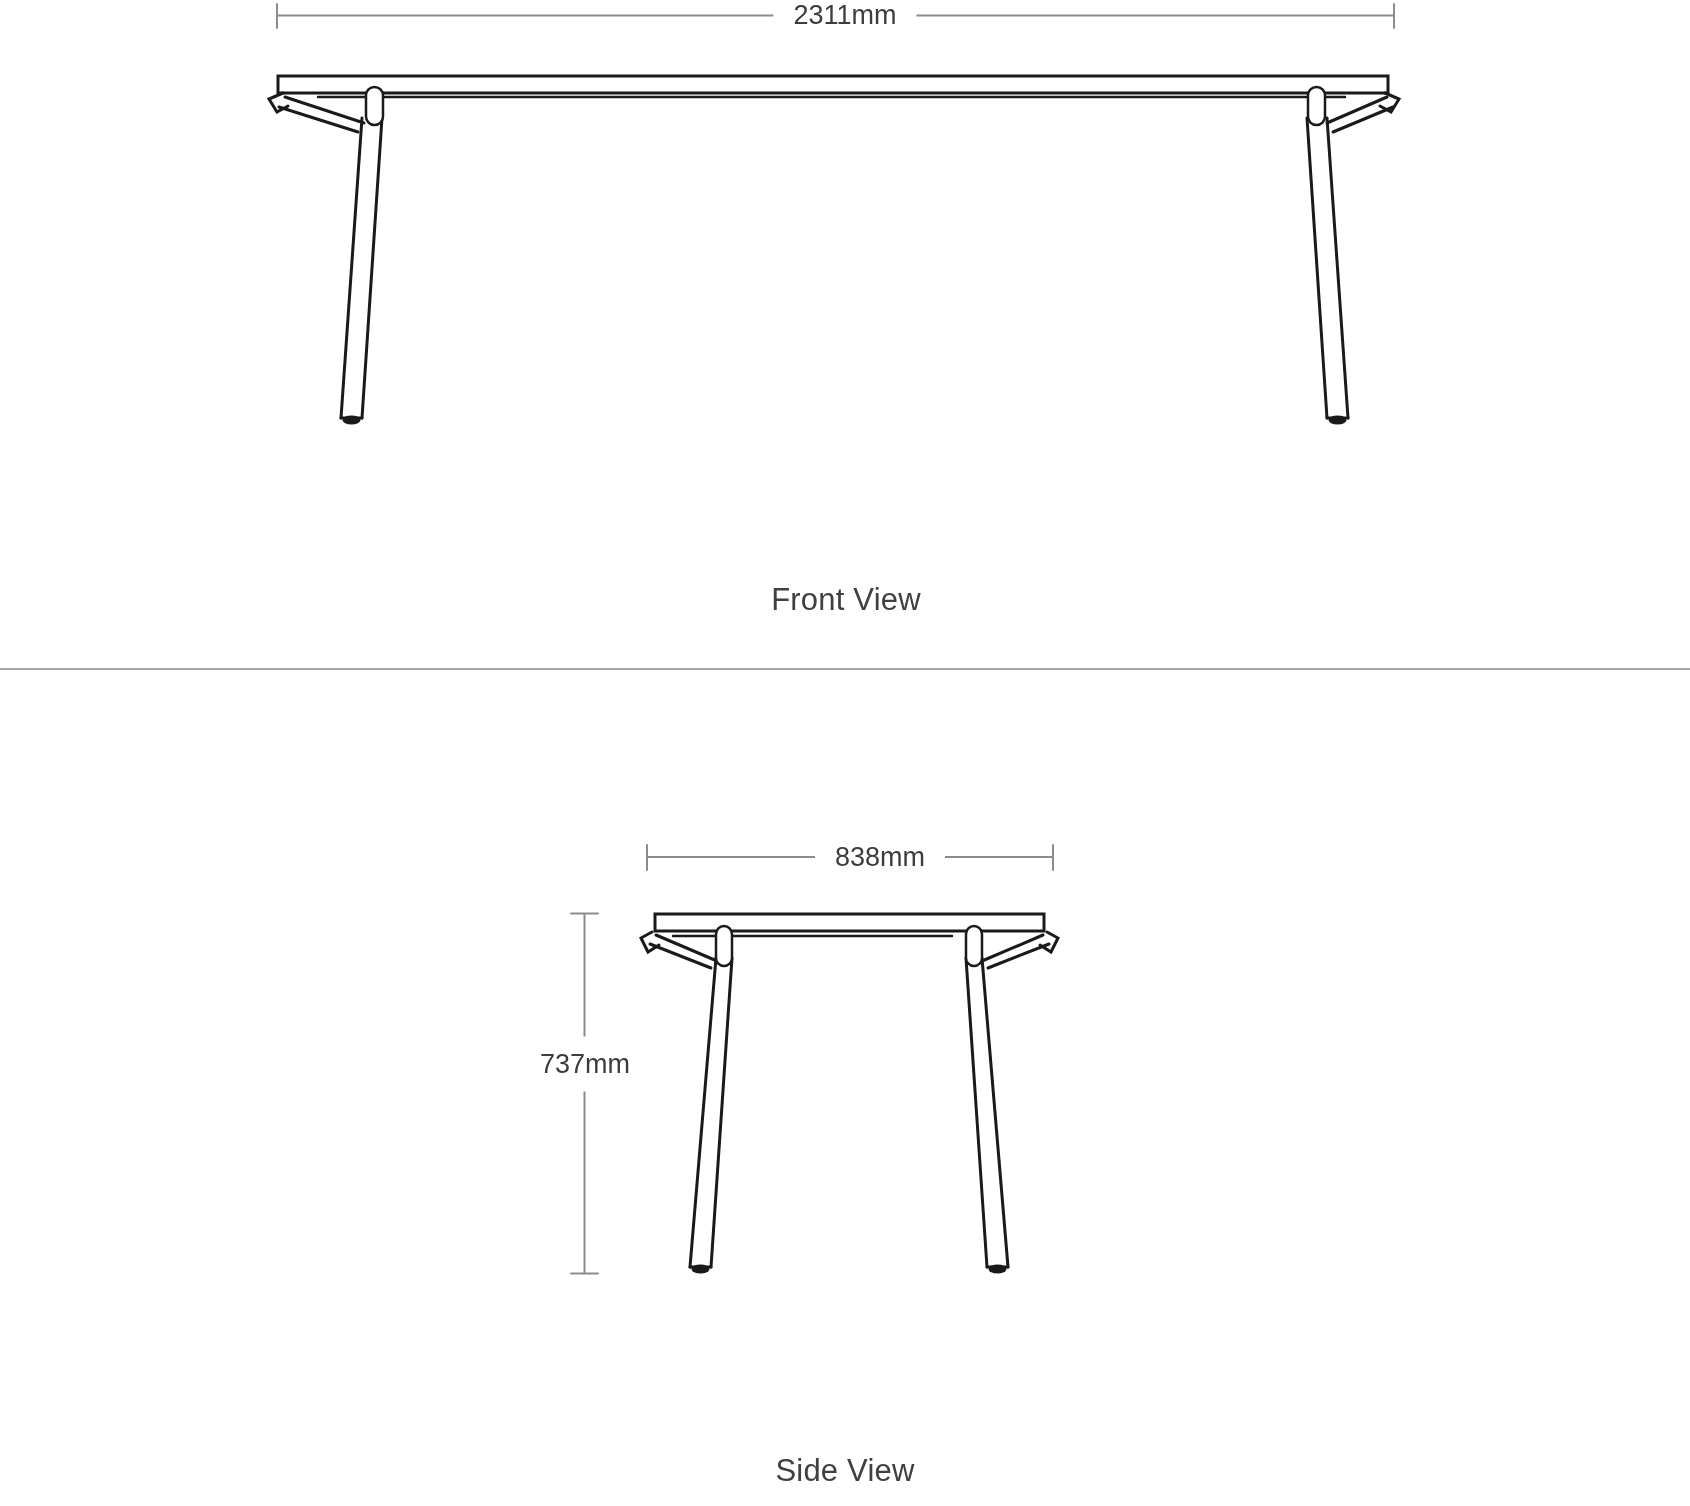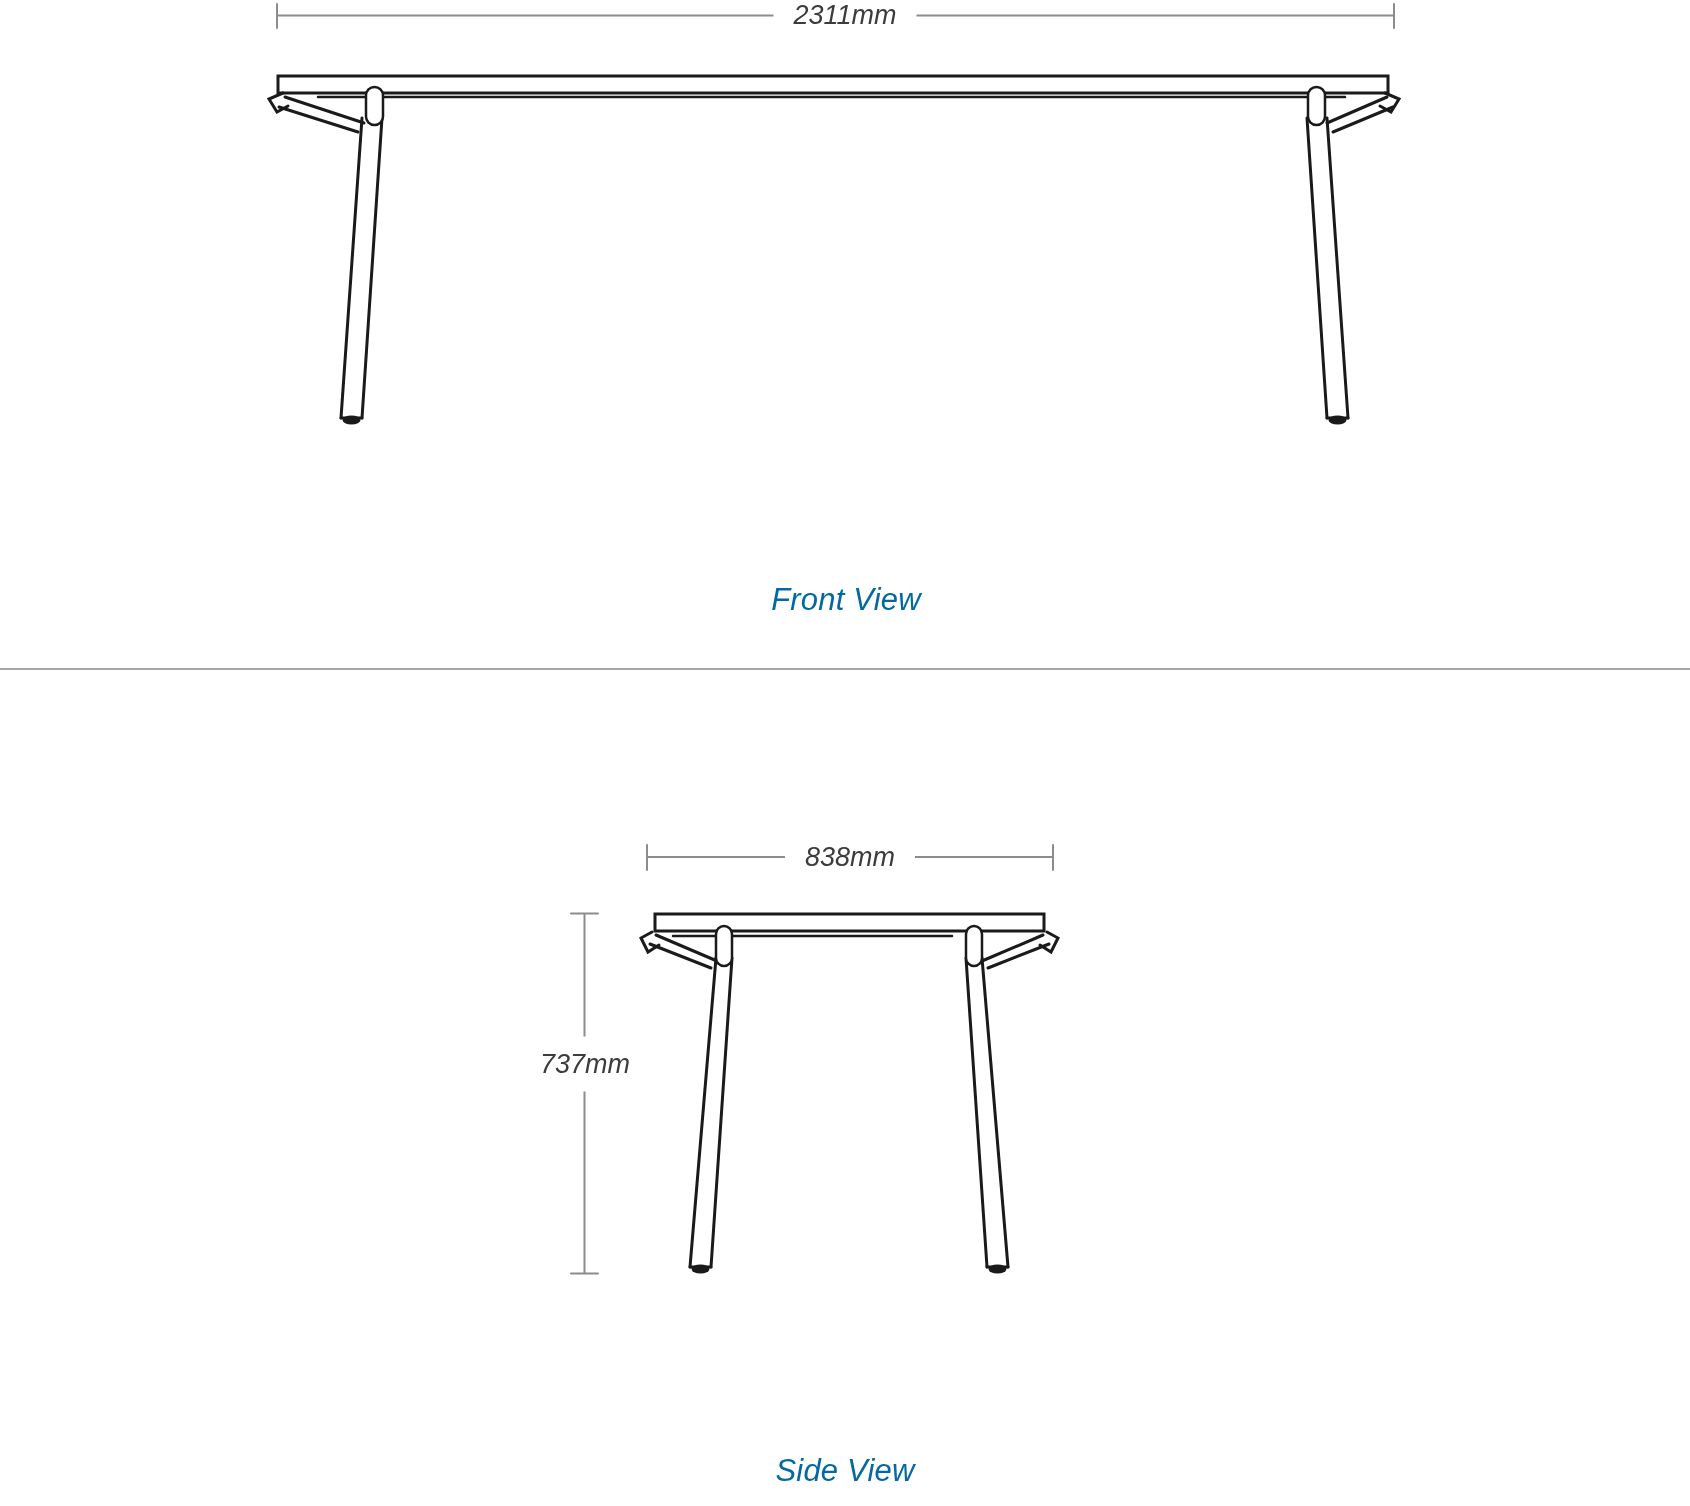--- a/index.html
+++ b/index.html
@@ -1,29 +1,29 @@
 <!DOCTYPE html>
 <html><head>
 <meta charset="utf-8">
 <style>
   html,body{margin:0;padding:0;}
   body{
     width:1690px;height:1506px;position:relative;background:#ffffff;
     font-family:"Liberation Sans", sans-serif;overflow:hidden;
   }
-  .stage{position:absolute;left:0;top:0;width:1690px;height:1460px;font-style:italic;}
+  .stage{position:absolute;left:0;top:0;width:1690px;height:1460px;}
   svg{position:absolute;left:0;top:0;display:block;}
   .dim-text{
     position:absolute;transform:translate(-50%,-50%);
     font-size:27px;color:#3c3c3c;background:#ffffff;
     padding:14px 20px;white-space:nowrap;line-height:1;
   }
   .view-label{
     position:absolute;transform:translateX(-50%);
-    font-size:31px;color:#0369a1;white-space:nowrap;line-height:1;
+    font-size:31px;color:#404040;white-space:nowrap;line-height:1;
     letter-spacing:0.2px;
   }
   .divider{
     position:absolute;left:0;top:668px;width:1690px;height:2px;
     background:#a6a6a9;
   }
 </style>
 </head>
 <body>
 
@@ -107,21 +107,21 @@
         <ellipse cx="997.5" cy="1269" rx="9" ry="4.5" fill="#1a1a1a" stroke="none"></ellipse>
       </g>
 
       <rect x="716" y="926" width="16" height="40" rx="8" fill="#ffffff" stroke-width="2.5"></rect>
       <rect x="966" y="926" width="16" height="40" rx="8" fill="#ffffff" stroke-width="2.5"></rect>
     </g>
   </svg>
 
   <span class="dim-text" style="left:845px;top:15px;">2311mm</span>
 
-  <span class="dim-text" style="left:850px;top:857px;">838mm</span>
+  <span class="dim-text" style="left:880px;top:857px;">838mm</span>
 
   <span class="dim-text" style="left:585px;top:1064px;">737mm</span>
 
   <div class="view-label" style="left:846px;top:584px;">Front View</div>
 
   <div class="view-label" style="left:845px;top:1455px;">Side View</div>
 
   <div class="divider"></div>
 </div>
 

